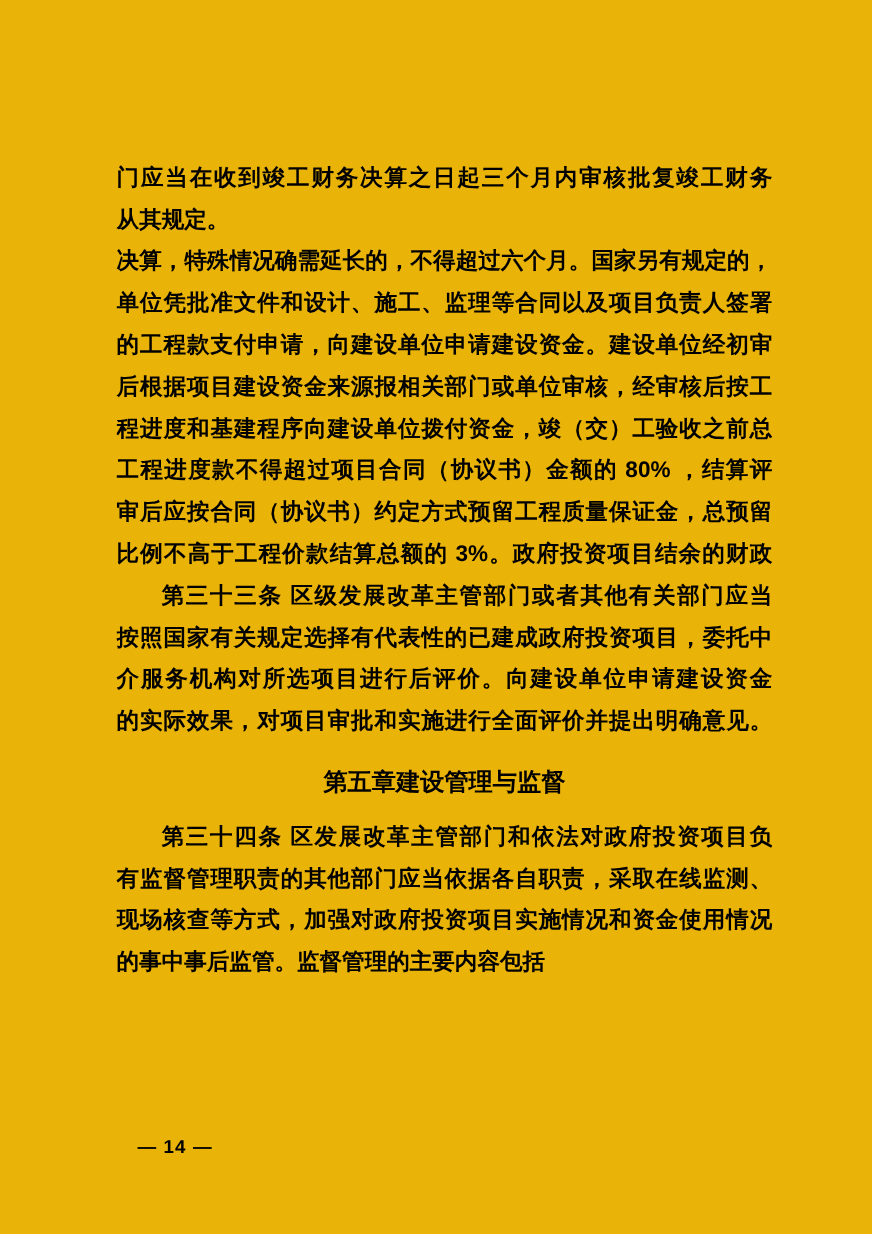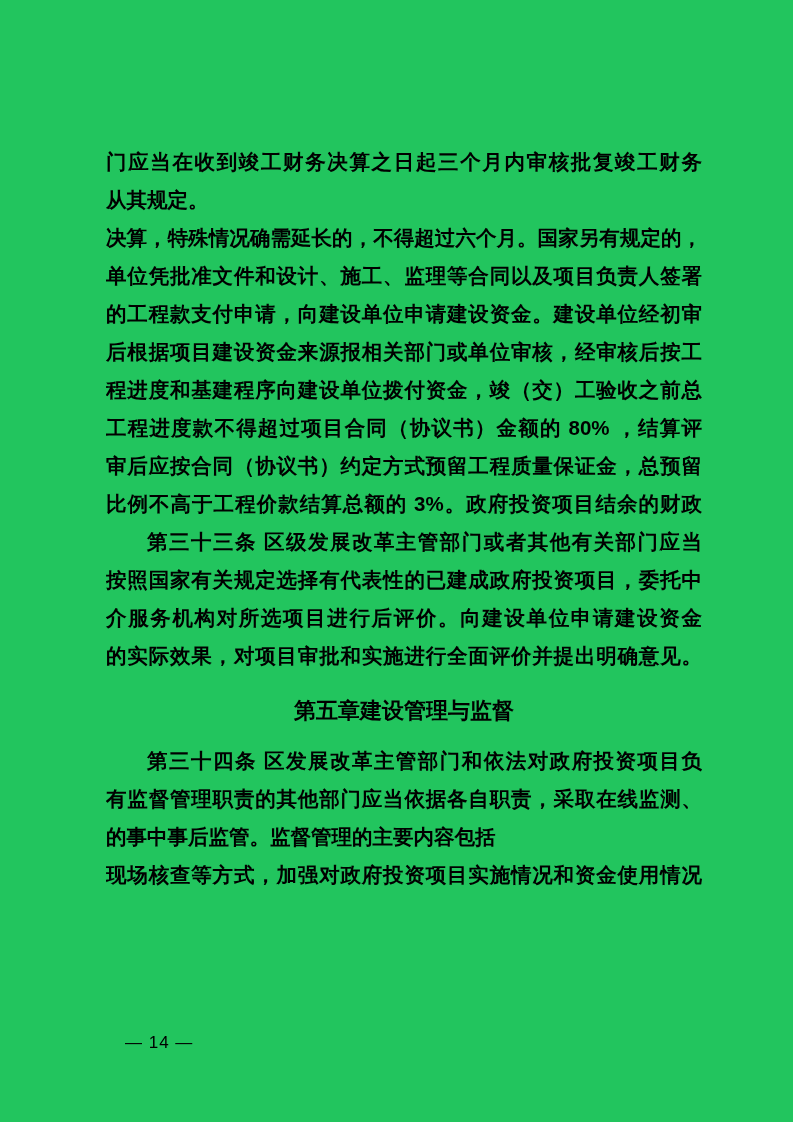--- a/index.html
+++ b/index.html
@@ -1,20 +1,20 @@
 <!DOCTYPE html>
 <html><head>
 <meta charset="utf-8">
 <style>
   html, body { margin: 0; padding: 0; background: #e8e8e8; }
   .page {
     position: relative;
     width: 793px;
     height: 1122px;
-    background: #22c55e;
+    background: #eab308;
     font-family: "Liberation Sans", sans-serif;
     color: #000000;
     overflow: hidden;
     margin: 0 auto;
   }
   .content {
     position: absolute;
     left: 106px;
     top: 143px;
     width: 596px;
@@ -42,21 +42,21 @@
     text-align-last: center;
     font-size: 22px;
     font-weight: 700;
     line-height: 38px;
   }
   .footer {
     position: absolute;
     left: 125px;
     top: 1031px;
     font-size: 17px;
-    font-weight: 400;
+    font-weight: 700;
     line-height: 24px;
     letter-spacing: 1px;
   }
 </style>
 </head>
 <body>
 
 <div class="page">
   <div class="content" id="doc-body">
       <div class="paragraph">
@@ -76,18 +76,18 @@
       <div class="paragraph">
         <div class="line indent">第三十三条 区级发展改革主管部门或者其他有关部门应当</div>
         <div class="line">按照国家有关规定选择有代表性的已建成政府投资项目，委托中</div>
         <div class="line">介服务机构对所选项目进行后评价。向建设单位申请建设资金</div>
         <div class="line">的实际效果，对项目审批和实施进行全面评价并提出明确意见。</div>
       </div>
       <div class="heading">第五章建设管理与监督</div>
       <div class="paragraph">
         <div class="line indent">第三十四条 区发展改革主管部门和依法对政府投资项目负</div>
         <div class="line">有监督管理职责的其他部门应当依据各自职责，采取在线监测、</div>
+        <div class="line">现场核查等方式，加强对政府投资项目实施情况和资金使用情况</div>
         <div class="line para-end">的事中事后监管。监督管理的主要内容包括</div>
-        <div class="line">现场核查等方式，加强对政府投资项目实施情况和资金使用情况</div>
       </div>
     </div>
   <div class="footer">— 14 —</div>
 </div>
 
 </body></html>

